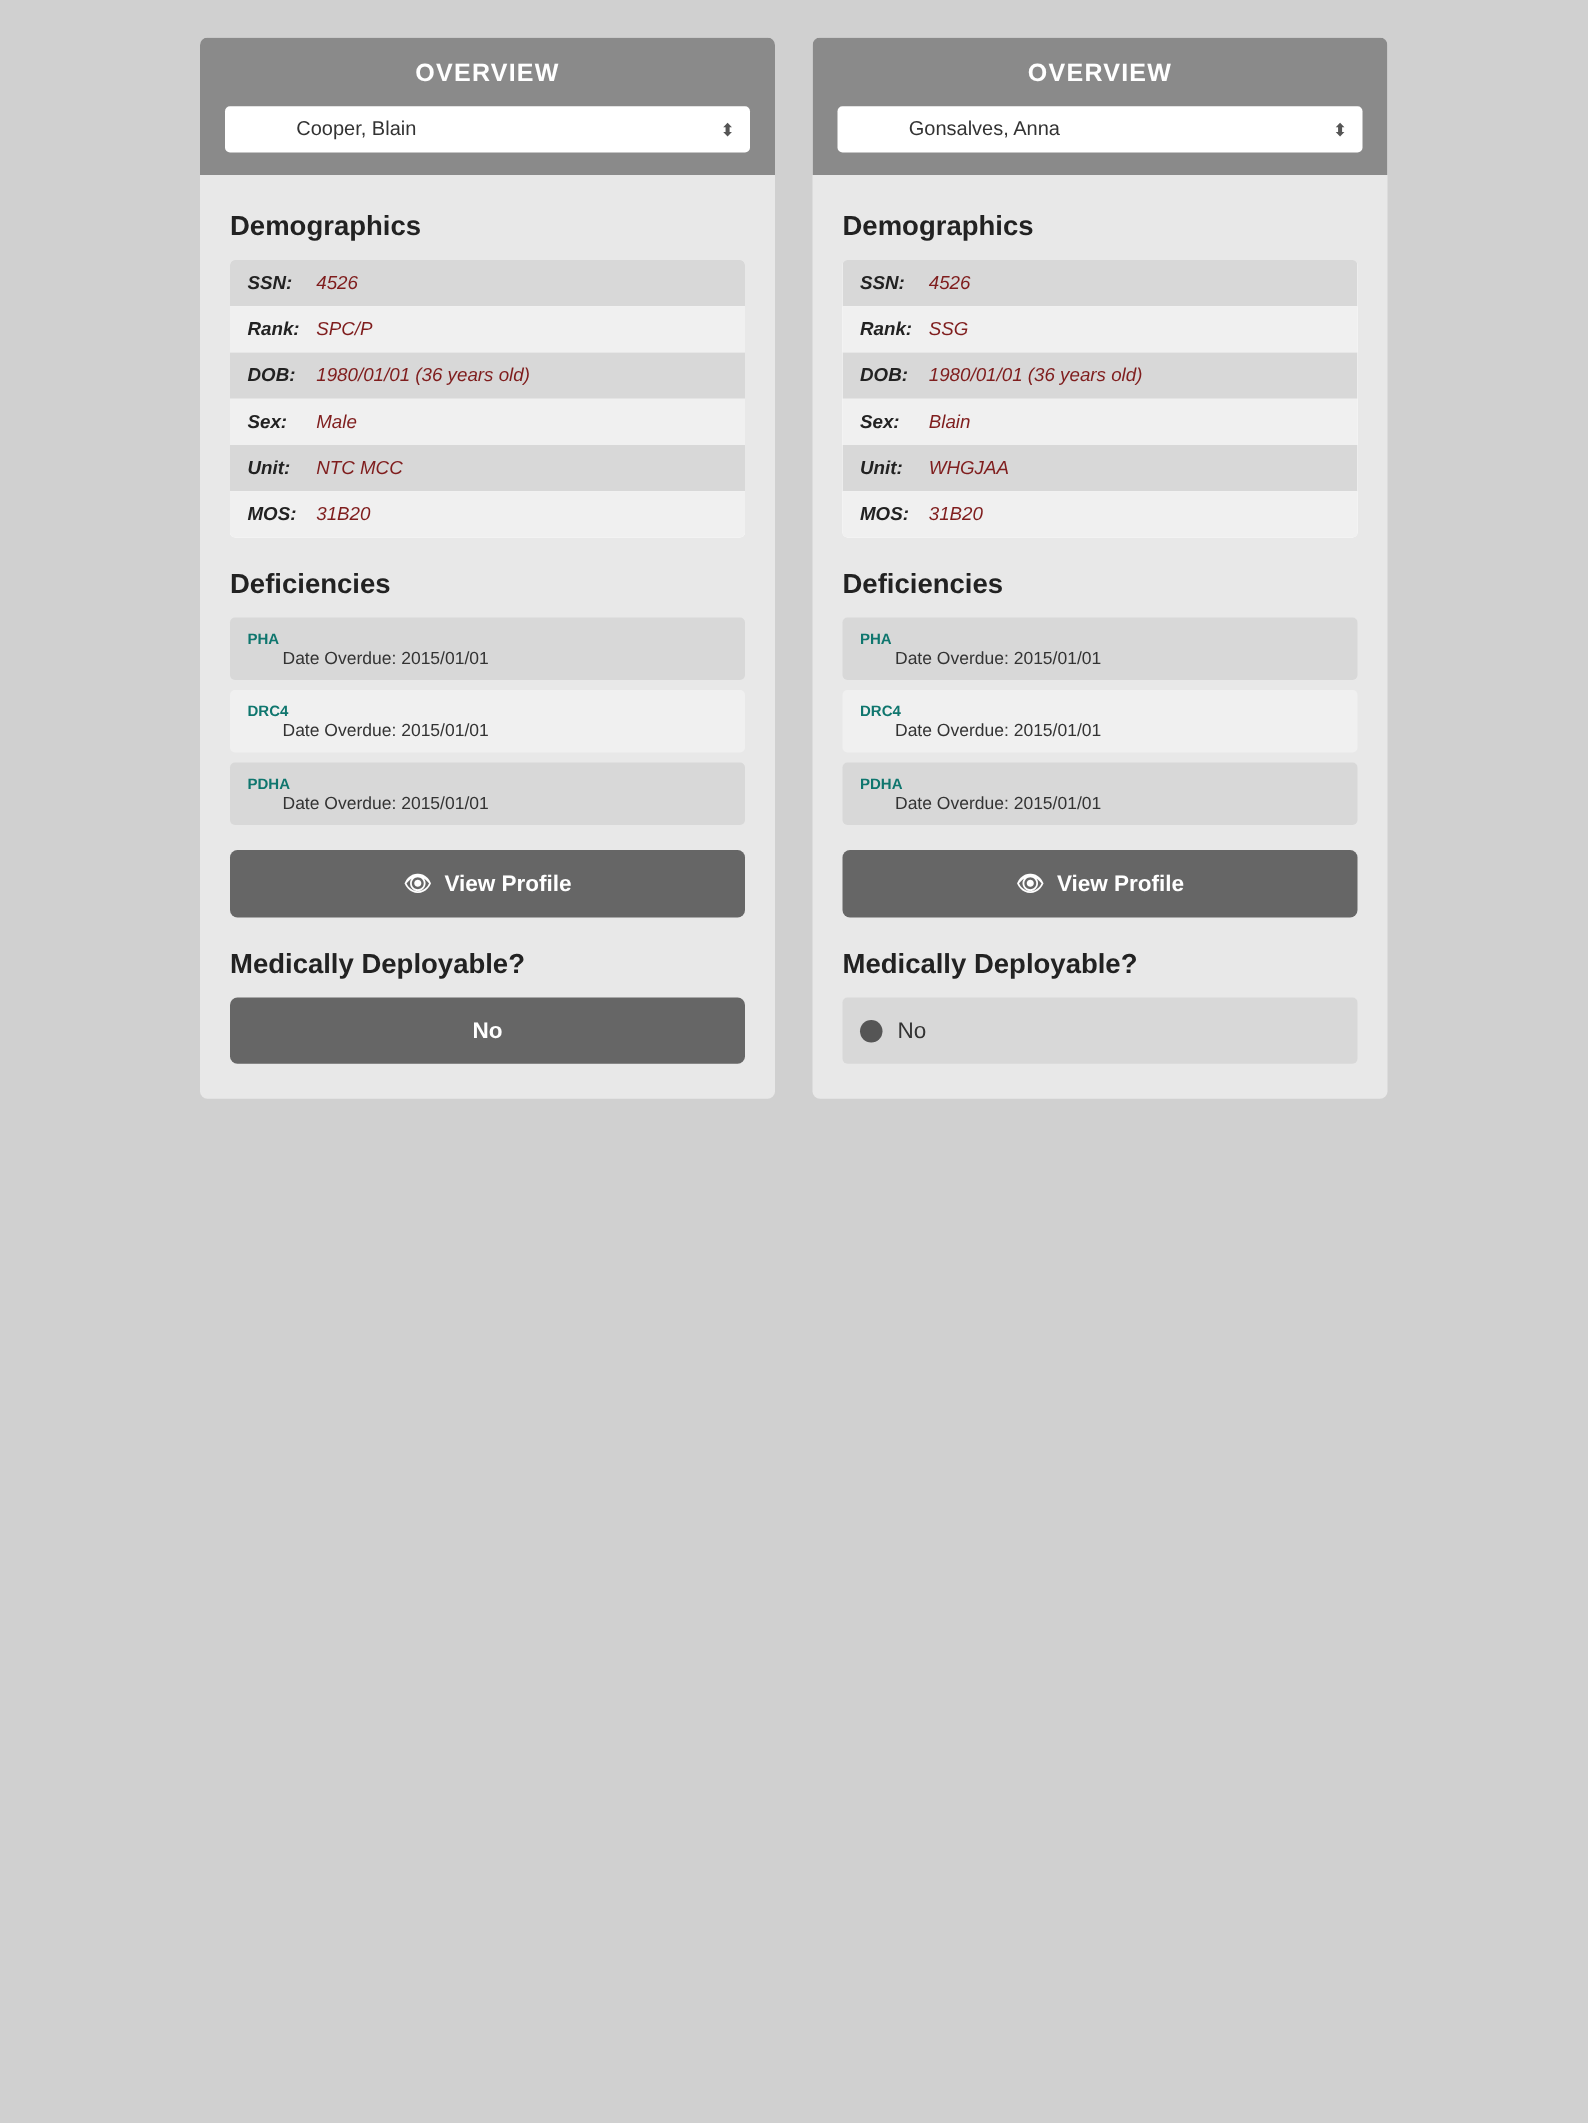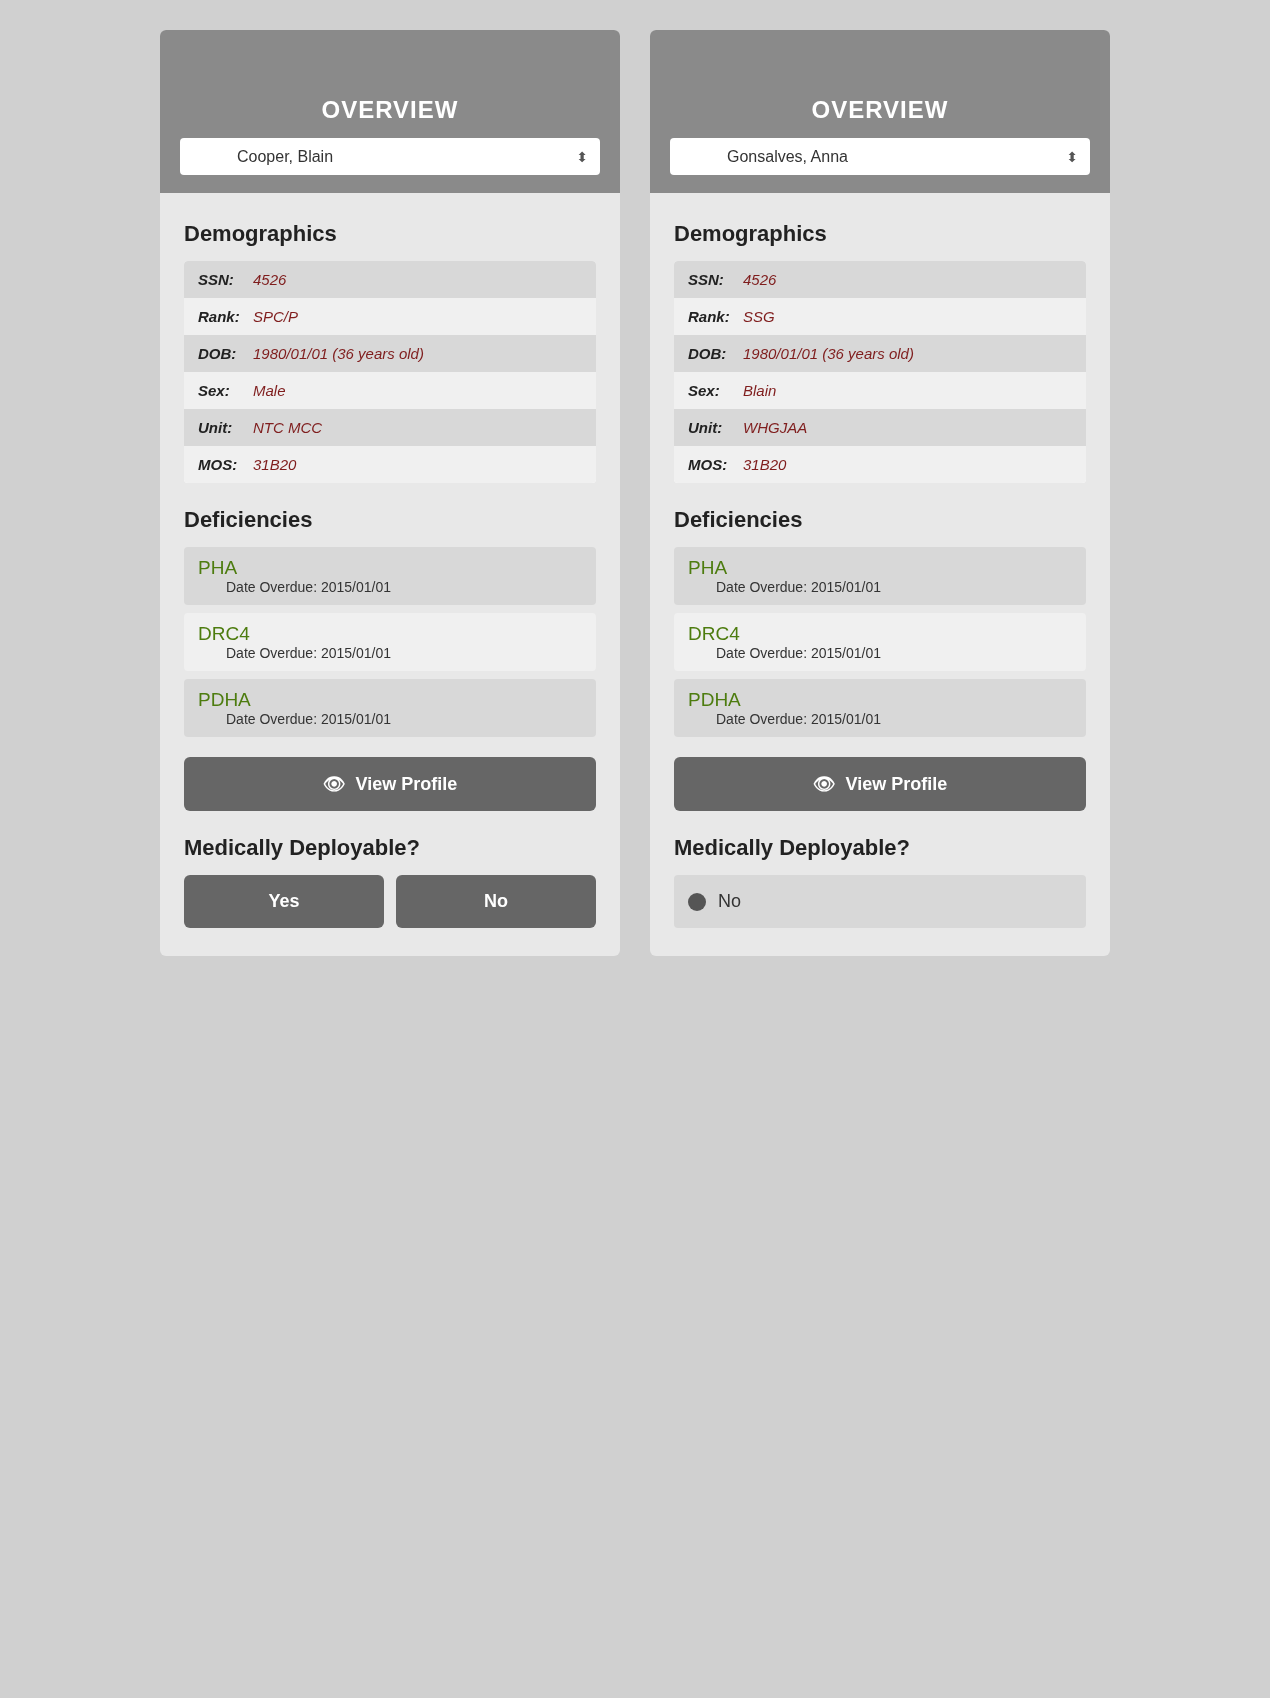--- a/index.html
+++ b/index.html
@@ -26,25 +26,24 @@
       width: 460px;
       flex-shrink: 0;
     }
     .card-header {
       background-color: #8a8a8a;
       padding: 18px 20px;
       text-align: center;
     }
     .card-header h2 {
       color: white;
-      font-size: 24px;
+      font-size: 20px;
       font-weight: bold;
       letter-spacing: 1px;
       margin-bottom: 14px;
-      margin-top: 48px;
     }
     .select-wrapper {
       position: relative;
       background: white;
       border-radius: 4px;
     }
     .select-wrapper select {
       width: 100%;
       padding: 10px 14px;
       font-size: 16px;
@@ -111,23 +110,23 @@
       padding: 10px 14px;
       margin-bottom: 8px;
     }
     .deficiency-item:nth-child(odd) {
       background-color: #d8d8d8;
     }
     .deficiency-item:nth-child(even) {
       background-color: #f0f0f0;
     }
     .deficiency-name {
-      font-weight: normal;
-      font-size: 19px;
-      color: #4d7c0f;
+      font-weight: bold;
+      font-size: 12px;
+      color: #0f766e;
     }
     .deficiency-date {
       font-size: 14px;
       color: #333;
       margin-left: 28px;
     }
     .view-profile-btn {
       display: flex;
       align-items: center;
       justify-content: center;
@@ -238,21 +237,20 @@
             <div class="deficiency-date">Date Overdue: 2015/01/01</div>
           </div>
         </div>
         <button class="view-profile-btn">
           <span class="eye-icon">👁</span>
           <span>View Profile</span>
         </button>
         <div class="medically-section">
           <div class="section-title">Medically Deployable?</div>
           <div class="yes-no-container">
-            <button class="yes-btn">Yes</button>
             <button class="no-btn">No</button>
           </div>
         </div>
       </div>
     </div>
     <div class="card">
       <div class="card-header">
         <h2>OVERVIEW</h2>
         <div class="select-wrapper"><select><option value="Cooper, Blain">Cooper, Blain</option><option value="Gonsalves, Anna" selected="">Gonsalves, Anna</option></select><span class="select-arrow">⬍</span></div>
       </div>

